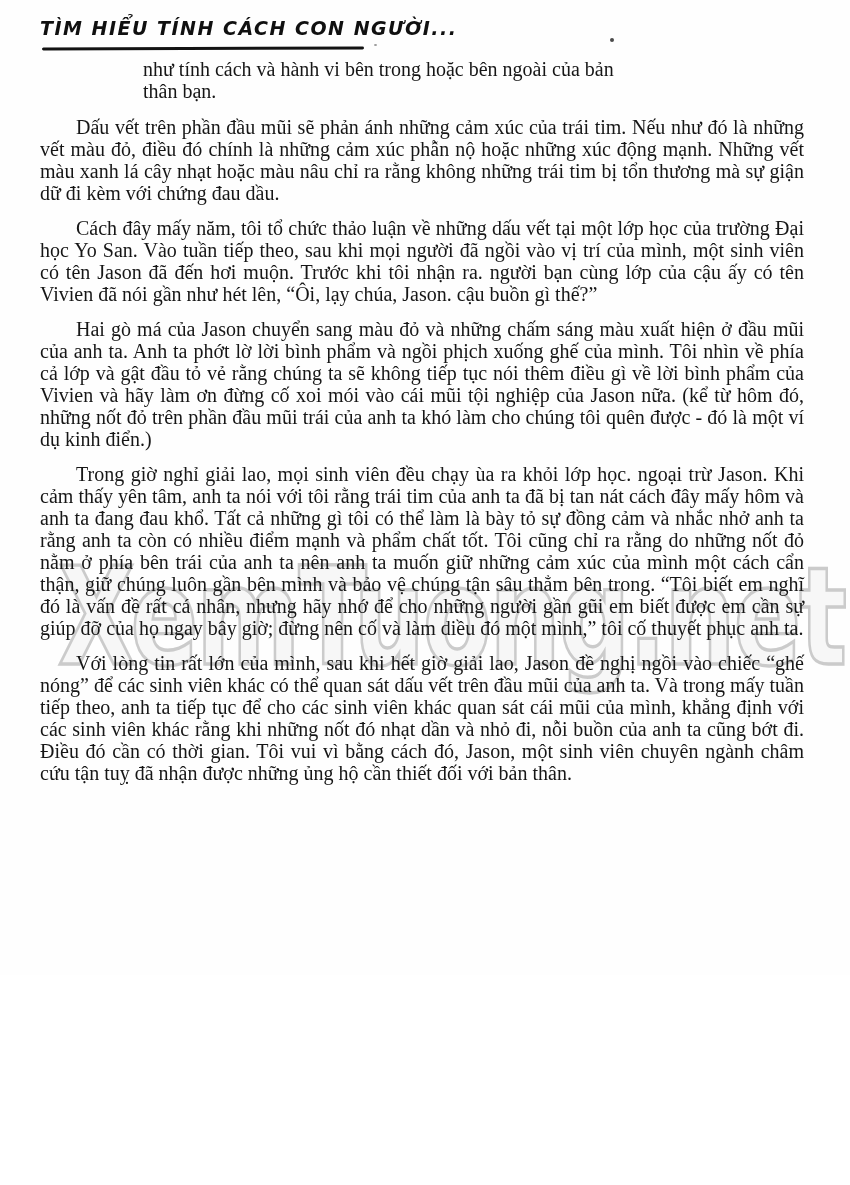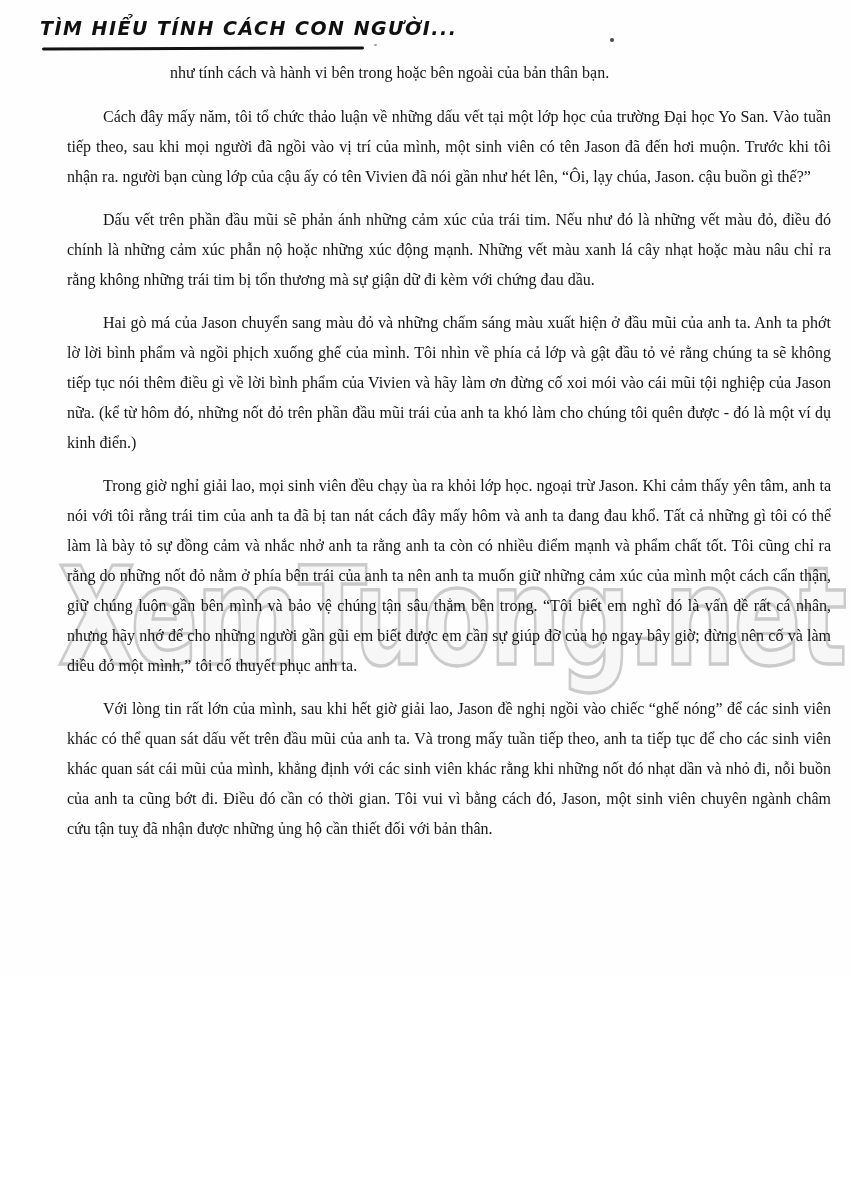--- a/index.html
+++ b/index.html
@@ -69,25 +69,25 @@
     transform: scaleY(1.35);
     transform-origin: left top;
     opacity: 0.9;
     pointer-events: none;
   }
 
   
   .content {
     position: absolute;
     top: 58px;
-    left: 67px;
+    left: 40px;
     width: 764px;
     z-index: 1;
-    font-size: 16px;
-    line-height: 30px;
+    font-size: 20px;
+    line-height: 22px;
   }
   .opening-block {
     margin: 0 0 14px 103px;
     width: 508px;
     text-align: left;
   }
   .content p.body-par {
     margin: 0 0 13px 0;
     text-indent: 36px;
     text-align: justify;
@@ -132,22 +132,22 @@
   <div class="running-head">TÌM HIỂU TÍNH CÁCH CON NGƯỜI...</div>
   <div class="head-underline"></div>
 
   <div class="speck-a"></div>
   <div class="speck-b"></div>
 
   <div class="watermark">XemTuong.net</div>
 
   <div class="content">
     <p class="opening-block">như tính cách và hành vi bên trong hoặc bên ngoài của bản thân bạn.</p>
+    <p class="body-par">Dấu vết trên phần đầu mũi sẽ phản ánh những cảm xúc của trái tim. Nếu như đó là những vết màu đỏ, điều đó chính là những cảm xúc phẫn nộ hoặc những xúc động mạnh. Những vết màu xanh lá cây nhạt hoặc màu nâu chỉ ra rằng không những trái tim bị tổn thương mà sự giận dữ đi kèm với chứng đau dầu.</p>
     <p class="body-par">Cách đây mấy năm, tôi tổ chức thảo luận về những dấu vết tại một lớp học của trường Đại học Yo San. Vào tuần tiếp theo, sau khi mọi người đã ngồi vào vị trí của mình, một sinh viên có tên Jason đã đến hơi muộn. Trước khi tôi nhận ra. người bạn cùng lớp của cậu ấy có tên Vivien đã nói gần như hét lên, “Ôi, lạy chúa, Jason. cậu buồn gì thế?”</p>
-    <p class="body-par">Dấu vết trên phần đầu mũi sẽ phản ánh những cảm xúc của trái tim. Nếu như đó là những vết màu đỏ, điều đó chính là những cảm xúc phẫn nộ hoặc những xúc động mạnh. Những vết màu xanh lá cây nhạt hoặc màu nâu chỉ ra rằng không những trái tim bị tổn thương mà sự giận dữ đi kèm với chứng đau dầu.</p>
     <p class="body-par">Hai gò má của Jason chuyển sang màu đỏ và những chấm sáng màu xuất hiện ở đầu mũi của anh ta. Anh ta phớt lờ lời bình phẩm và ngồi phịch xuống ghế của mình. Tôi nhìn về phía cả lớp và gật đầu tỏ vẻ rằng chúng ta sẽ không tiếp tục nói thêm điều gì về lời bình phẩm của Vivien và hãy làm ơn đừng cố xoi mói vào cái mũi tội nghiệp của Jason nữa. (kể từ hôm đó, những nốt đỏ trên phần đầu mũi trái của anh ta khó làm cho chúng tôi quên được - đó là một ví dụ kinh điển.)</p>
     <p class="body-par">Trong giờ nghỉ giải lao, mọi sinh viên đều chạy ùa ra khỏi lớp học. ngoại trừ Jason. Khi cảm thấy yên tâm, anh ta nói với tôi rằng trái tim của anh ta đã bị tan nát cách đây mấy hôm và anh ta đang đau khổ. Tất cả những gì tôi có thể làm là bày tỏ sự đồng cảm và nhắc nhở anh ta rằng anh ta còn có nhiều điểm mạnh và phẩm chất tốt. Tôi cũng chỉ ra rằng do những nốt đỏ nằm ở phía bên trái của anh ta nên anh ta muốn giữ những cảm xúc của mình một cách cẩn thận, giữ chúng luôn gần bên mình và bảo vệ chúng tận sâu thẳm bên trong. “Tôi biết em nghĩ đó là vấn đề rất cá nhân, nhưng hãy nhớ để cho những người gần gũi em biết được em cần sự giúp đỡ của họ ngay bây giờ; đừng nên cố và làm diều đó một mình,” tôi cố thuyết phục anh ta.</p>
     <p class="body-par">Với lòng tin rất lớn của mình, sau khi hết giờ giải lao, Jason đề nghị ngồi vào chiếc “ghế nóng” để các sinh viên khác có thể quan sát dấu vết trên đầu mũi của anh ta. Và trong mấy tuần tiếp theo, anh ta tiếp tục để cho các sinh viên khác quan sát cái mũi của mình, khẳng định với các sinh viên khác rằng khi những nốt đó nhạt dần và nhỏ đi, nỗi buồn của anh ta cũng bớt đi. Điều đó cần có thời gian. Tôi vui vì bằng cách đó, Jason, một sinh viên chuyên ngành châm cứu tận tuỵ đã nhận được những ủng hộ cần thiết đối với bản thân.</p>
   </div>
 
   <div class="footer-line">
     <span>Qúy vị hãy vào trang chủ </span><span class="site">XemTuong.net</span><span> để xem thêm nhiều mục hay khác</span>
   </div>
 
   <div class="page-number">258</div>

